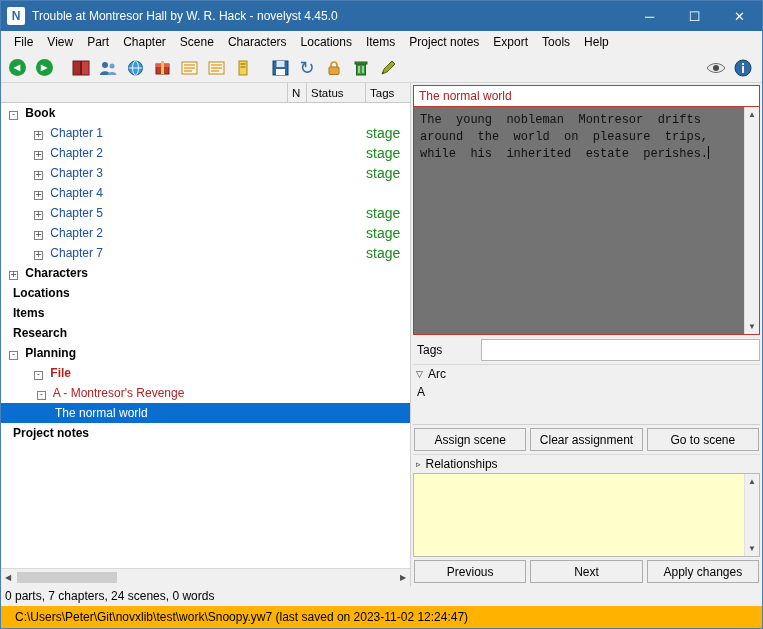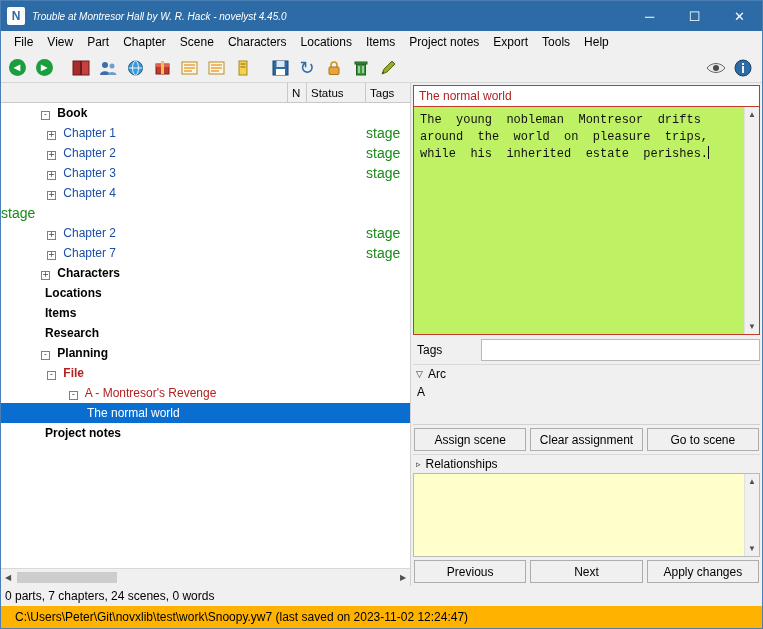--- a/index.html
+++ b/index.html
@@ -34,25 +34,24 @@
     margin: 0 7px 0 6px;
     background: #ffffff;
     color: #2c6ba5;
     font-size: 12px;
     font-weight: bold;
     text-align: center;
     line-height: 18px;
     border-radius: 2px;
   }
   .titlebar .title-text {
-    font-size: 10px;
+    font-size: 12px;
     flex: 1 1 auto;
     white-space: nowrap;
     overflow: hidden;
-    font-style: italic;
   }
   .win-btns { display: flex; height: 30px; }
   .win-btn {
     width: 45px; height: 30px;
     display: flex; align-items: center; justify-content: center;
     color: #ffffff;
     font-size: 13px;
   }
   
   .menubar {
@@ -131,21 +130,21 @@
     background: #ffffff;
   }
   .row {
     height: 20px;
     display: flex;
     align-items: center;
     position: relative;
     font-size: 12px;
     white-space: nowrap;
   }
-  .row .label { flex: 1 1 auto; overflow: hidden; margin-left: 32px; }
+  .row .label { flex: 1 1 auto; overflow: hidden; }
   .row .tagcell {
     width: 44px;
     color: #1a8a1a;
     font-size: 14px;
   }
   .row.selected { background: #0a6ed1; }
   .row.selected .label { color: #ffffff; }
   .expander {
     width: 9px; height: 9px;
     border: 1px solid #808080;
@@ -154,21 +153,21 @@
     align-items: center; justify-content: center;
     font-size: 8px;
     line-height: 1;
     color: #404040;
     margin-right: 4px;
     flex: 0 0 auto;
     font-family: "DejaVu Sans", sans-serif;
   }
   .expander-blank { width: 9px; margin-right: 4px; flex: 0 0 auto; }
   .lv0 { padding-left: 8px; }
-  .lv1 { padding-left: 14px; }
+  .lv1 { padding-left: 33px; }
   .lv2 { padding-left: 36px; }
   .lv3 { padding-left: 50px; }
   .bold { font-weight: bold; }
   .c-blue { color: #1b4ea8; }
   .c-red  { color: #b22222; }
   .c-black { color: #000000; }
   .hscroll-area {
     height: 18px;
     background: #f0f0f0;
     display: flex;
@@ -206,21 +205,21 @@
     align-items: center;
     padding-left: 5px;
     color: #b22222;
     font-size: 12px;
     flex: 0 0 auto;
   }
   .desc-wrap {
     flex: 0 0 auto;
     height: 228px;
     display: flex;
-    background: #bef264;
+    background: #737373;
     border: 1px solid #c0392b;
     border-top: none;
     margin-bottom: 4px;
   }
   .desc-text {
     flex: 1 1 auto;
     padding: 5px 6px;
     font-family: "Liberation Mono", monospace;
     font-size: 12px;
     line-height: 17px;
@@ -521,20 +520,24 @@
 
         <div class="row">
           <div class="label lv1">
             <span class="expander">+</span>
             <span class="c-blue">Chapter 4</span>
           </div>
           <div class="tagcell"></div>
         </div>
 
         <div class="row">
+          <div class="label lv1">
+            <span class="expander">+</span>
+            <span class="c-blue">Chapter 5</span>
+          </div>
           <div class="tagcell">stage</div>
         </div>
 
         <div class="row">
           <div class="label lv1">
             <span class="expander">+</span>
             <span class="c-blue">Chapter 2</span>
           </div>
           <div class="tagcell">stage</div>
         </div>

